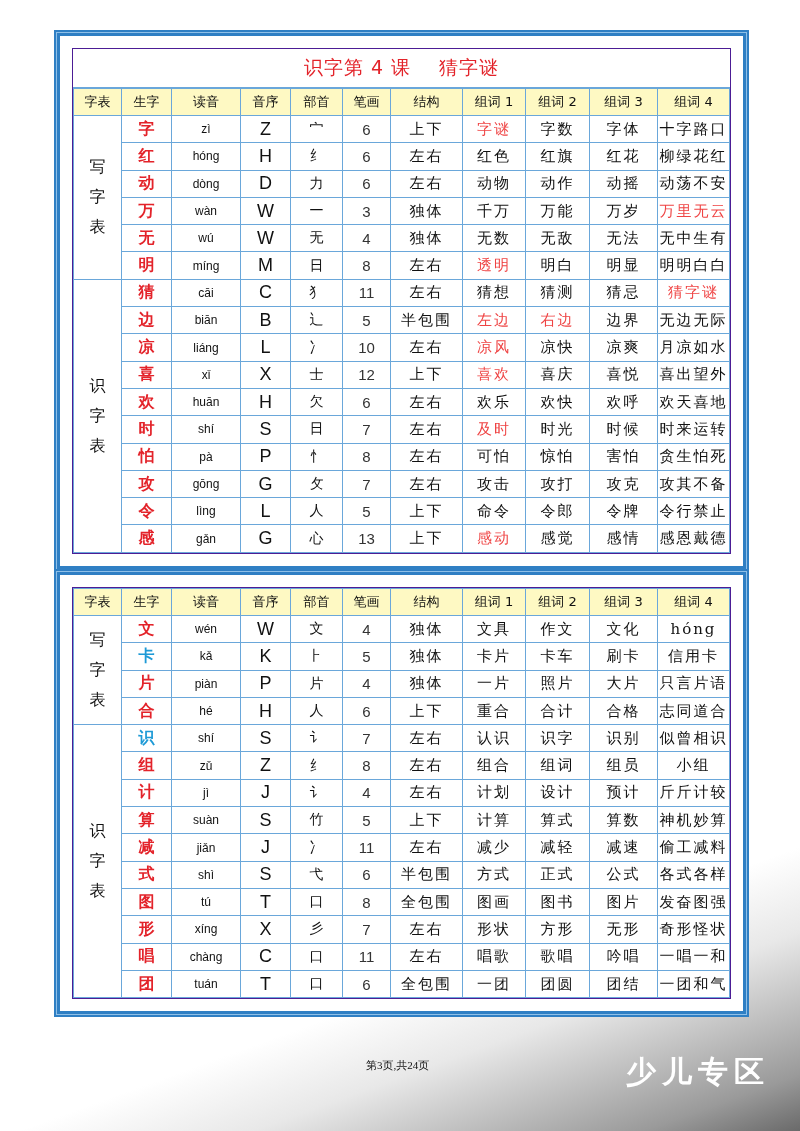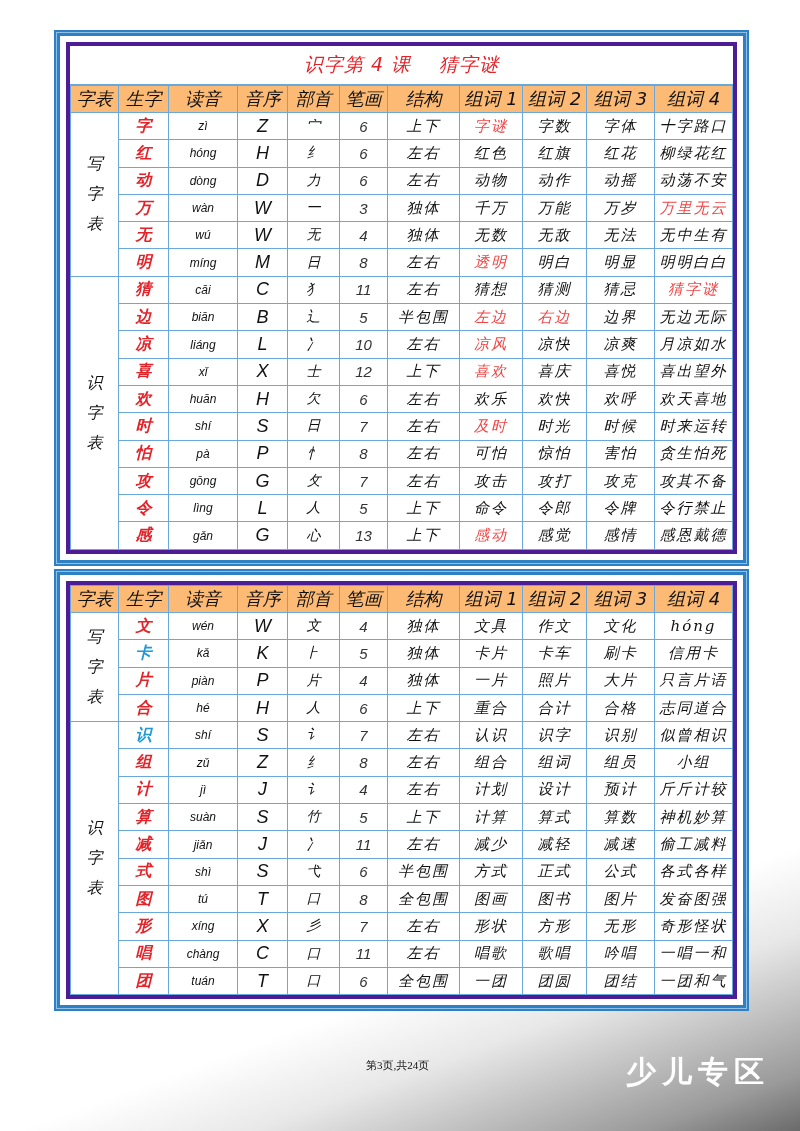--- a/index.html
+++ b/index.html
@@ -13,37 +13,36 @@
     background: linear-gradient(160deg, #ffffff 0%, #ffffff 80%, #e8e8e8 86%, #9a9a9a 96%, #6a6a6a 100%);
   }
   .sheet {
     position:absolute; left:57px; width:689px;
     border:3px solid #2f7fc4;
     box-shadow: 0 0 0 1px #8fc0e8, 0 0 0 3px #2f7fc4;
     background:#fff;
     box-sizing:border-box;
   }
   .sheet-inner {
-    border:4px solid #4c1d95;
-    margin:6px;
-    font-style:italic;
+    border:1px solid #4c1d95;
+    margin:12px;
   }
   .title-row {
     height:38px; display:flex; align-items:center; justify-content:center;
     color:#e3232a; font-size:19px; letter-spacing:1px;
     border-bottom:1px solid #6aa7da;
   }
   .title-row .gap { display:inline-block; width:28px; }
   table { border-collapse:collapse; width:100%; table-layout:fixed; }
   th, td {
     border:1px solid #6aa7da; text-align:center; padding:0;
     font-weight:normal; white-space:nowrap; overflow:hidden;
   }
   th {
-    background:#fdba74; color:#111; font-size:18px; height:26px;
+    background:#fef9c3; color:#111; font-size:13px; height:26px;
   }
   td { height:26.3px; font-size:16px; color:#111; }
   td.char { color:#e3232a; font-weight:bold; font-family:"DejaVu Serif","Liberation Serif",serif; font-size:16px; }
   td.char.cyan { color:#1e9ad6; }
   td.pinyin { font-family:"Liberation Sans",sans-serif; font-size:12px; }
   td.order { font-family:"Liberation Sans",sans-serif; font-size:18px; }
   td.radical { font-family:"DejaVu Serif","Liberation Serif",serif; font-size:14px; }
   td.strokes { font-family:"Liberation Sans",sans-serif; font-size:15px; color:#333; }
   td.struct, td.word { font-family:"DejaVu Serif","Liberation Serif",serif; font-size:15px; letter-spacing:2px; }
   td.word.blue { color:#ef4444; }

